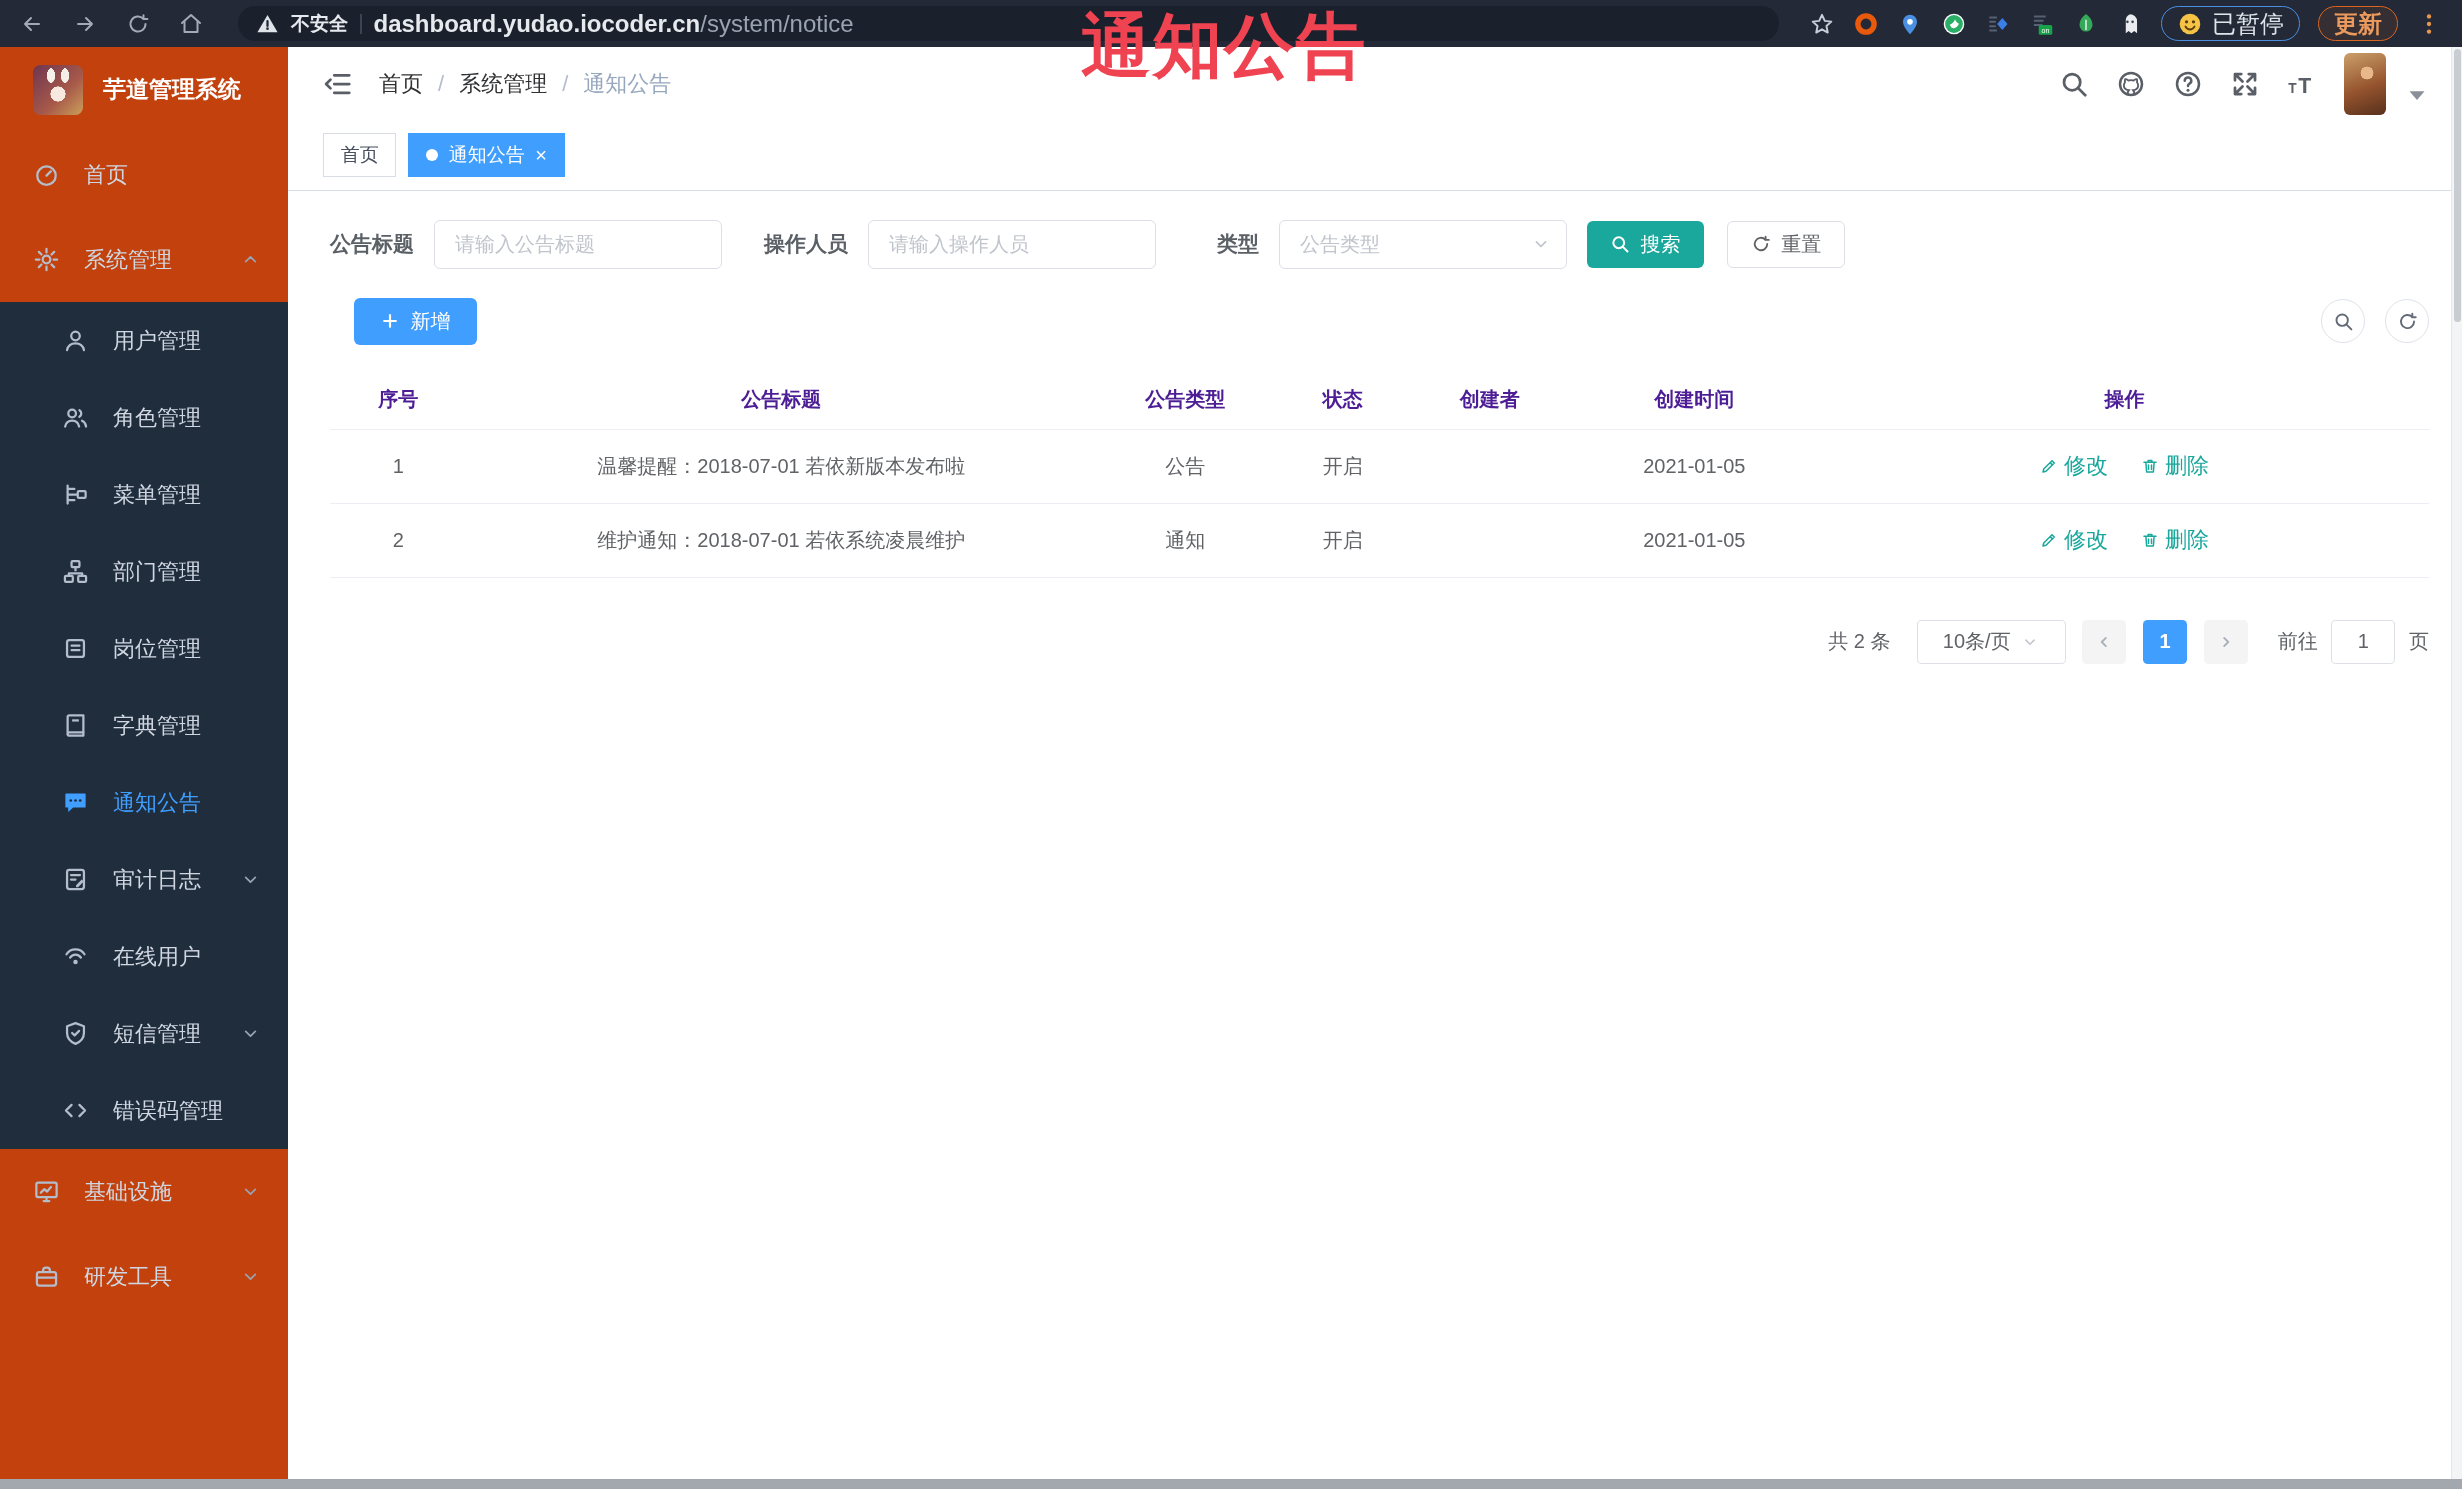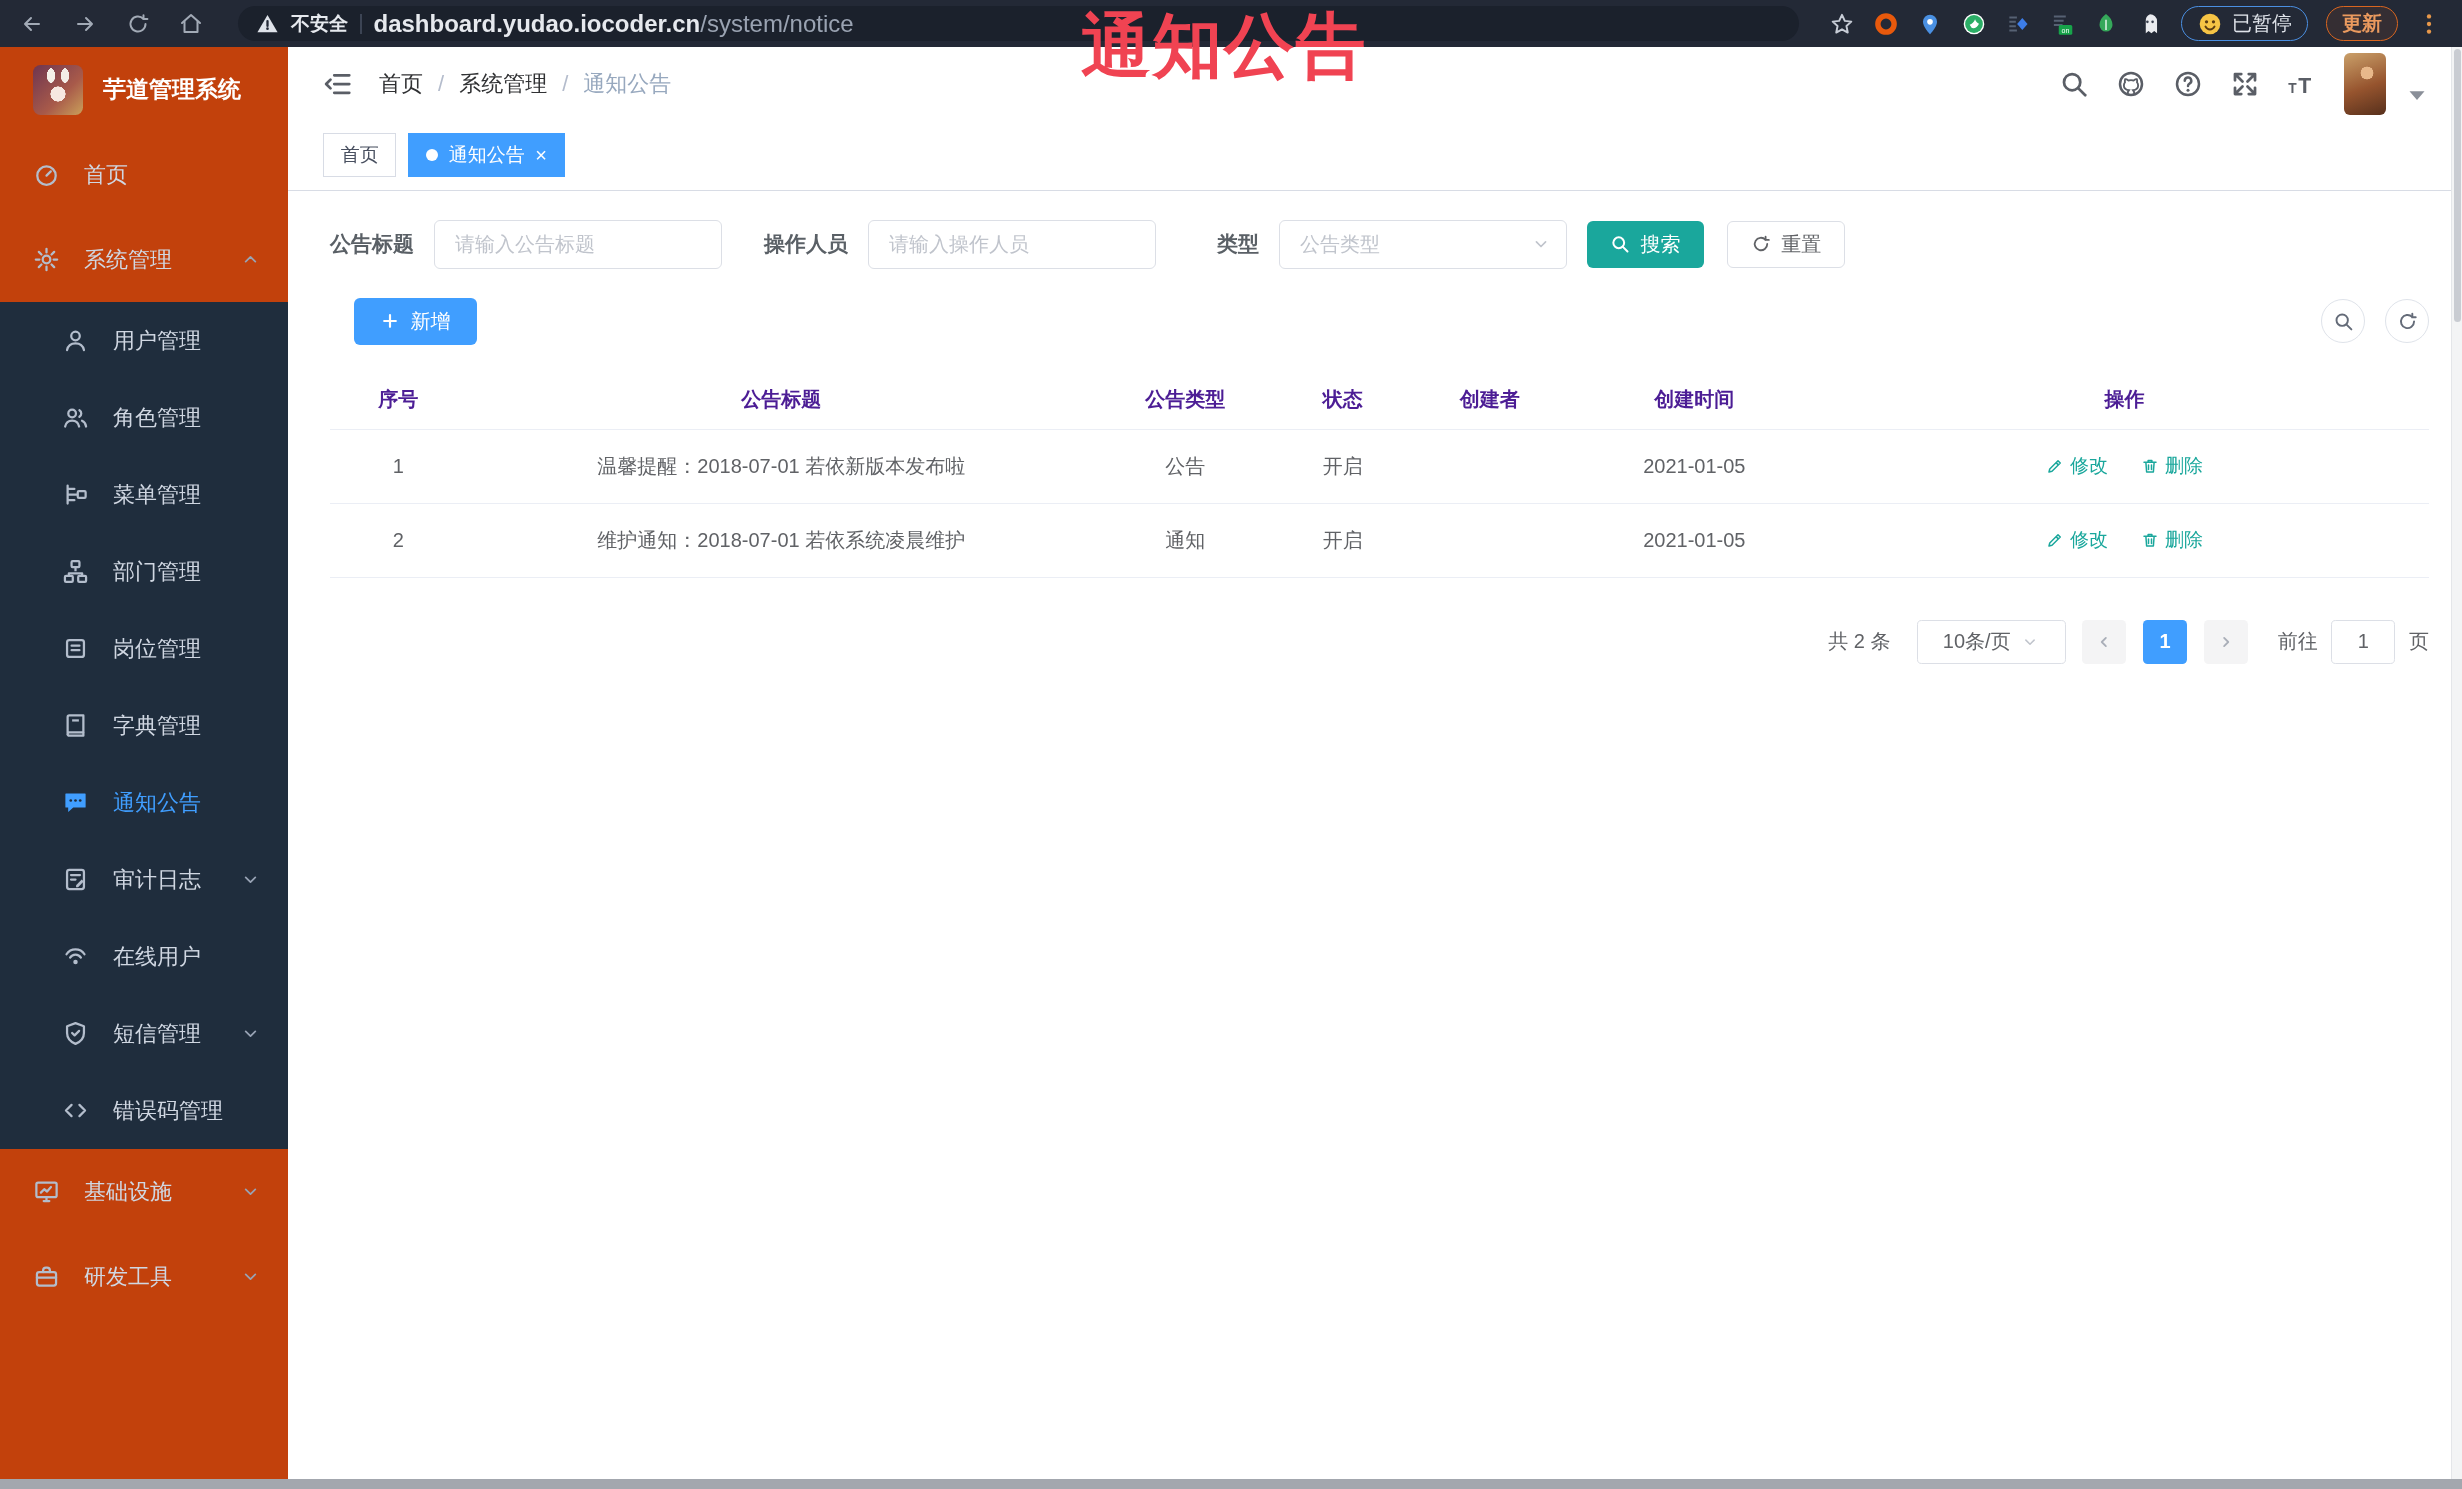--- a/index.html
+++ b/index.html
@@ -15,21 +15,21 @@
   .chrome-nav { display:flex; align-items:center; gap:29px; color:#a2aab6; }
   .chrome-nav .ic { width:24px; height:24px; cursor:pointer; }
   .url-pill { flex:1; min-width:0; height:35px; margin:0 30px 0 35px; background:#1b212c; border-radius:17.4px; display:flex; align-items:center; padding:0 18px; gap:12px; cursor:text; }
   .warn-ic { width:23px; height:23px; }
   .sec-label { color:#e6e9ee; font-size:19px; font-weight:700; white-space:nowrap; }
   .url-divider { width:1.5px; height:20px; background:#3c4454; }
   .url-text { font-size:24px; color:#e6e9ee; font-weight:700; white-space:nowrap; overflow:hidden; }
   .url-text .path { color:#9aa3b2; font-weight:400; }
   .chrome-right { display:flex; align-items:center; gap:18px; margin-left:auto; }
   .chrome-right .ic { width:26px; height:26px; cursor:pointer; }
-  .pill { height:35px; border-radius:17.4px; display:flex; align-items:center; gap:9px; padding:0 15px; font-size:20px; cursor:pointer; }
+  .pill { height:35px; border-radius:17.4px; display:flex; align-items:center; gap:9px; padding:0 15px; font-size:24px; cursor:pointer; }
   .paused-pill { border:1.9px solid #4a8fe2; color:#dfe3ea; }
   .update-pill { border:1.9px solid #d9651f; color:#eb9a5e; background:rgba(217,101,31,0.10); font-weight:700; }
   .dots-ic { width:23px; height:23px; color:#e8984a; }
 
   
   .app { display:flex; height:1443px; }
 
   
   .sidebar { width:288px; background:#c2410c; flex-shrink:0; overflow:hidden; }
   .logo-row { height:85px; display:flex; align-items:center; padding:0 33px; gap:20px; cursor:pointer; }
@@ -93,21 +93,21 @@
   .circle-btn { width:44px; height:44px; border-radius:50%; border:0.8px solid #dfe3ea; background:#fff; color:#646b78; display:flex; align-items:center; justify-content:center; cursor:pointer; }
   .circle-btn .ic { width:21px; height:21px; }
 
   
   .table { margin-top:26px; font-size:20px; }
   .t-head { display:flex; align-items:center; height:59px; color:#4c1d95; font-weight:700; border-bottom:0.8px solid #ebeef5; }
   .t-row { display:flex; align-items:center; height:74px; color:#606266; border-bottom:0.8px solid #ebeef5; }
   .tc { text-align:center; padding:0 7.6px; white-space:nowrap; overflow:hidden; }
   .c1{width:6.5%;} .c2{width:30%;} .c3{width:8.5%;} .c4{width:6.5%;} .c5{width:7.5%;} .c6{width:12%;} .c7{width:29%;}
   .actions { display:flex; justify-content:center; gap:33px; }
-  .action-link { color:#1aa79c; display:inline-flex; align-items:center; gap:6px; font-size:19px; cursor:pointer; white-space:nowrap; }
+  .action-link { color:#1aa79c; display:inline-flex; align-items:center; gap:6px; font-size:22px; cursor:pointer; white-space:nowrap; }
   .action-link .ic { width:18px; height:18px; }
 
   
   .pagination { margin-top:42px; display:flex; justify-content:flex-end; align-items:center; color:#606266; font-size:20px; }
   .pg-total { margin-right:26px; white-space:nowrap; }
   .pg-size { width:149px; height:44px; border:0.8px solid #dcdfe6; border-radius:4.6px; background:#fff; display:flex; align-items:center; justify-content:center; gap:10.6px; cursor:pointer; }
   .pg-size .sel-caret { width:18px; height:18px; color:#c0c4cc; }
   .pg-btn { width:44px; height:44px; background:#f4f4f5; border-radius:4.6px; color:#a9aeb8; display:flex; align-items:center; justify-content:center; margin-left:16.7px; cursor:pointer; }
   .pg-btn .ic { width:18px; height:18px; }
   .pg-page { width:44px; height:44px; background:#409eff; border-radius:4.6px; color:#fff; font-weight:700; display:flex; align-items:center; justify-content:center; margin-left:16.7px; cursor:pointer; }

